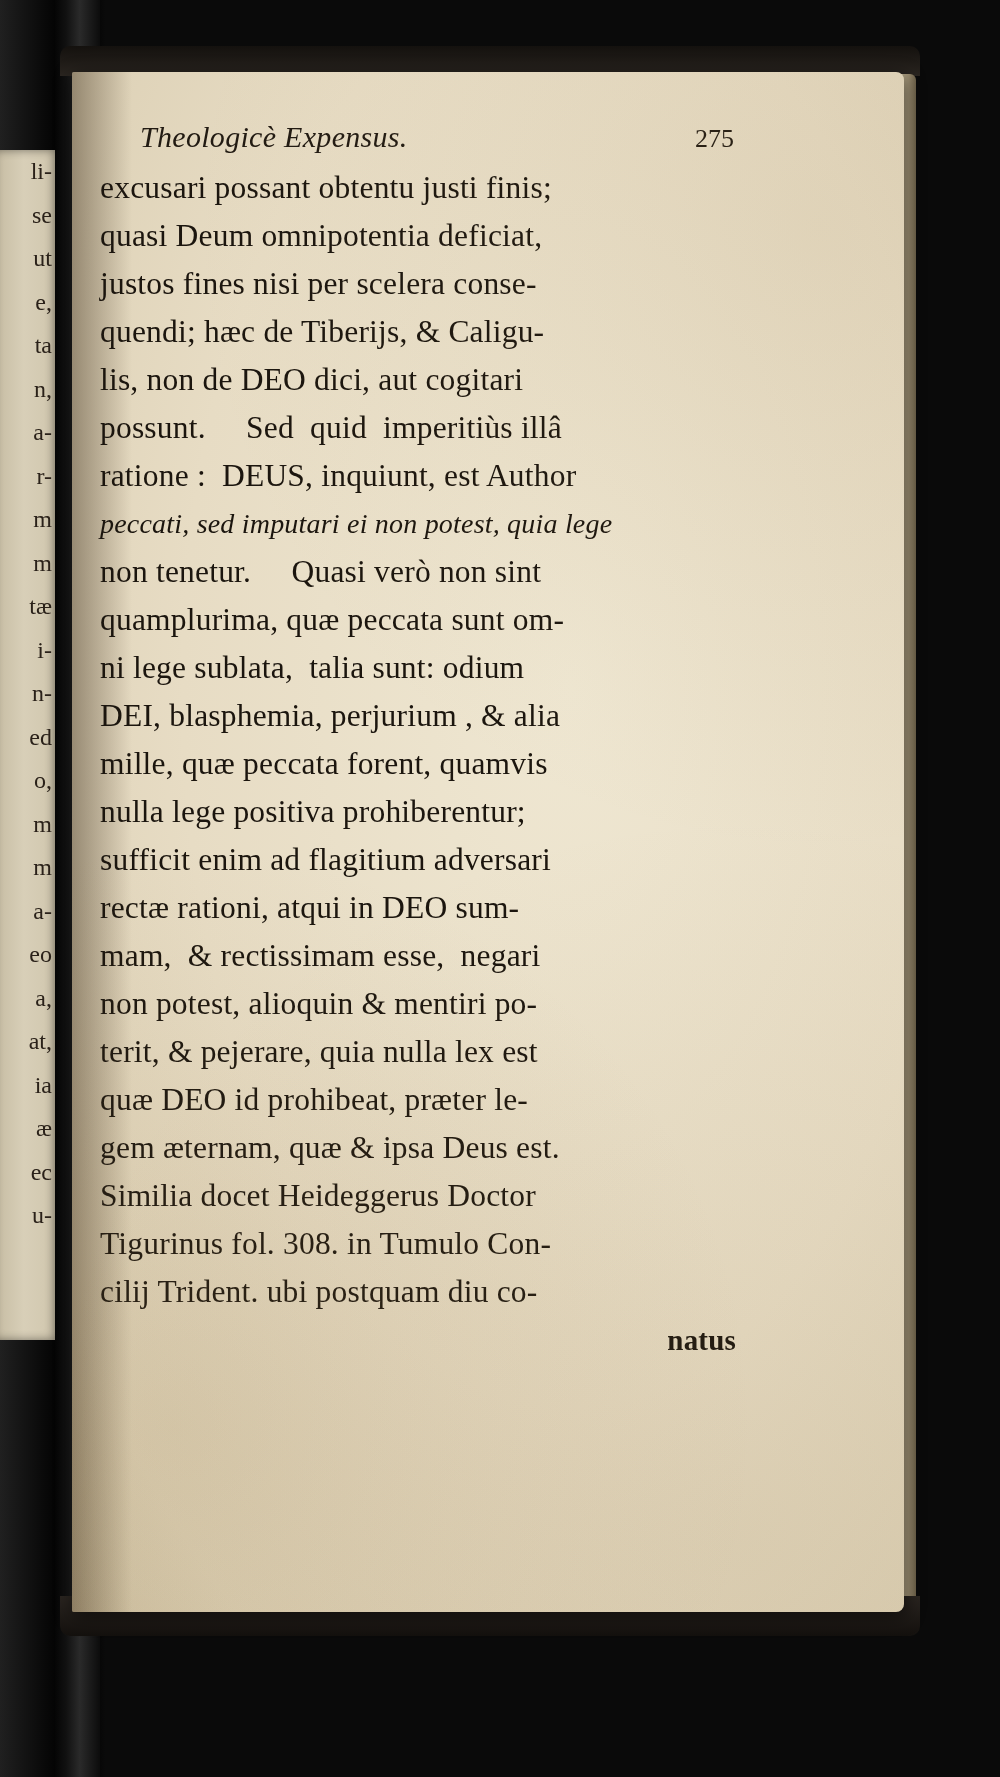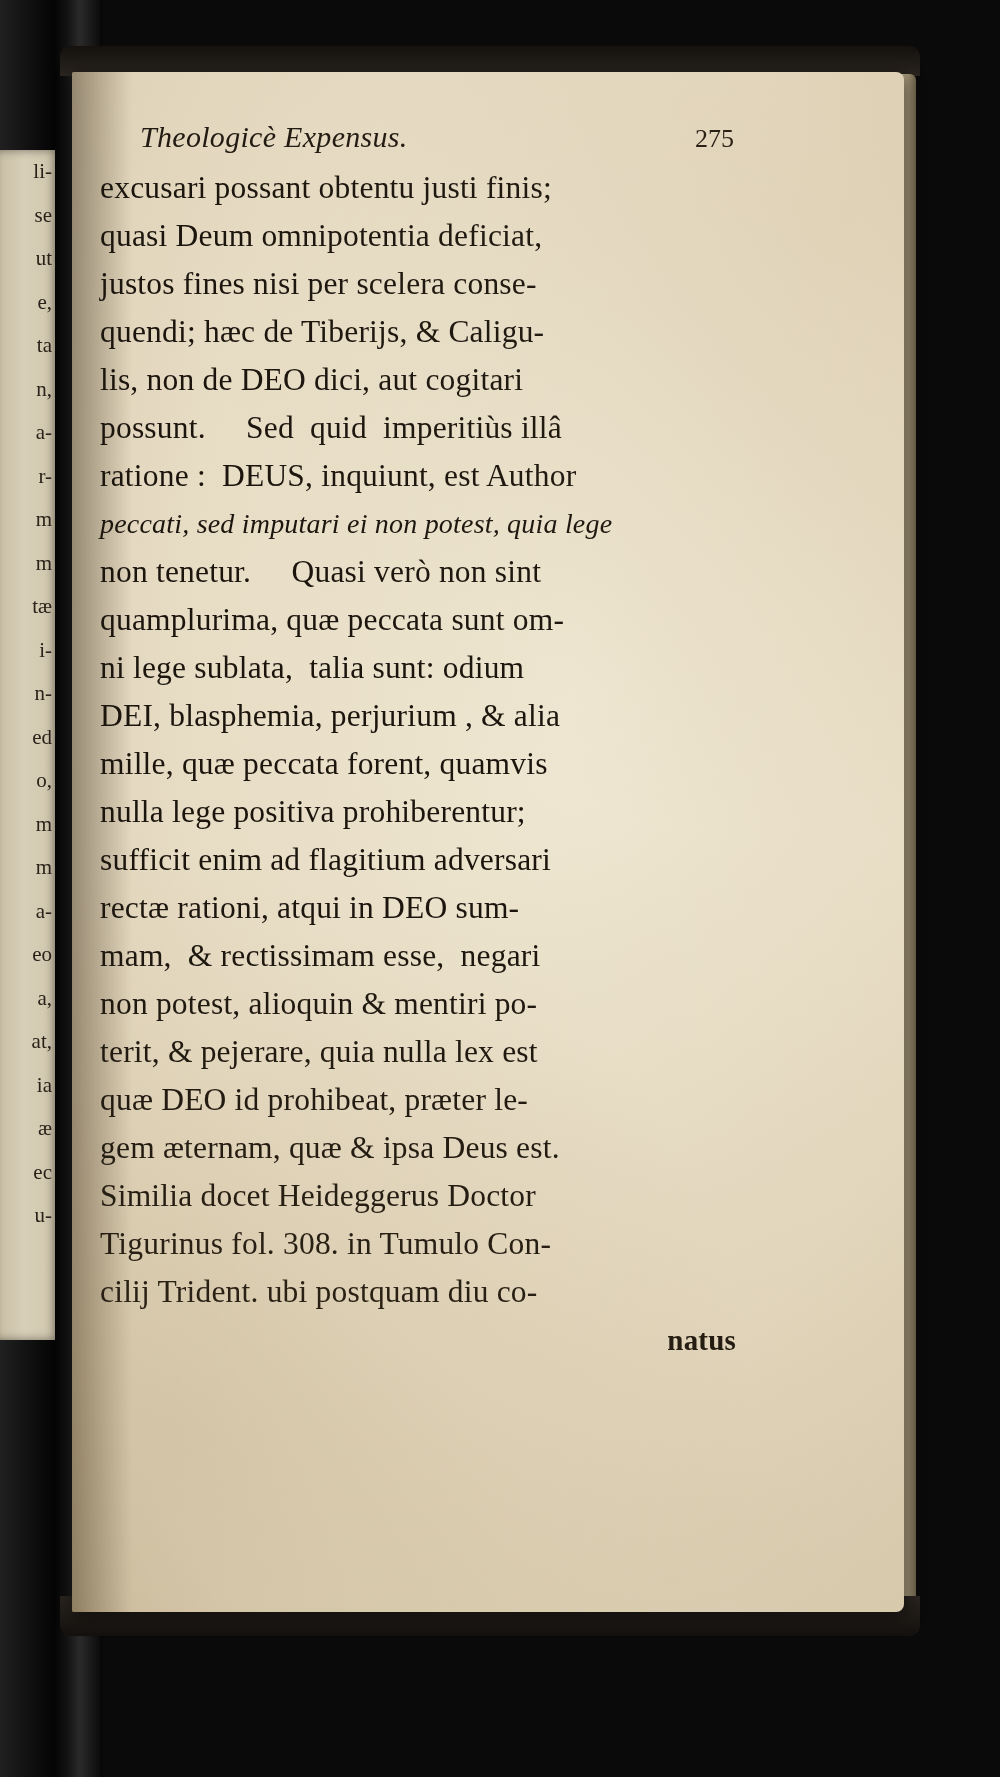--- a/index.html
+++ b/index.html
@@ -40,21 +40,21 @@
     left: 0;
     top: 150px;
     width: 60px;
     height: 1190px;
     background: linear-gradient(90deg, #c9bfa6 0%, #d8cfb8 40%, #cfc5ac 100%);
     box-shadow: inset -6px 0 10px rgba(0,0,0,0.45);
     overflow: hidden;
   }
   .facing-page .frag {
     font-family: "Liberation Serif", serif;
-    font-size: 21px;
+    font-size: 24px;
     color: #2a2119;
     text-align: right;
     padding-right: 8px;
     line-height: 43.5px;
     white-space: nowrap;
   }
   
   .spine {
     position: absolute;
     left: 55px;

